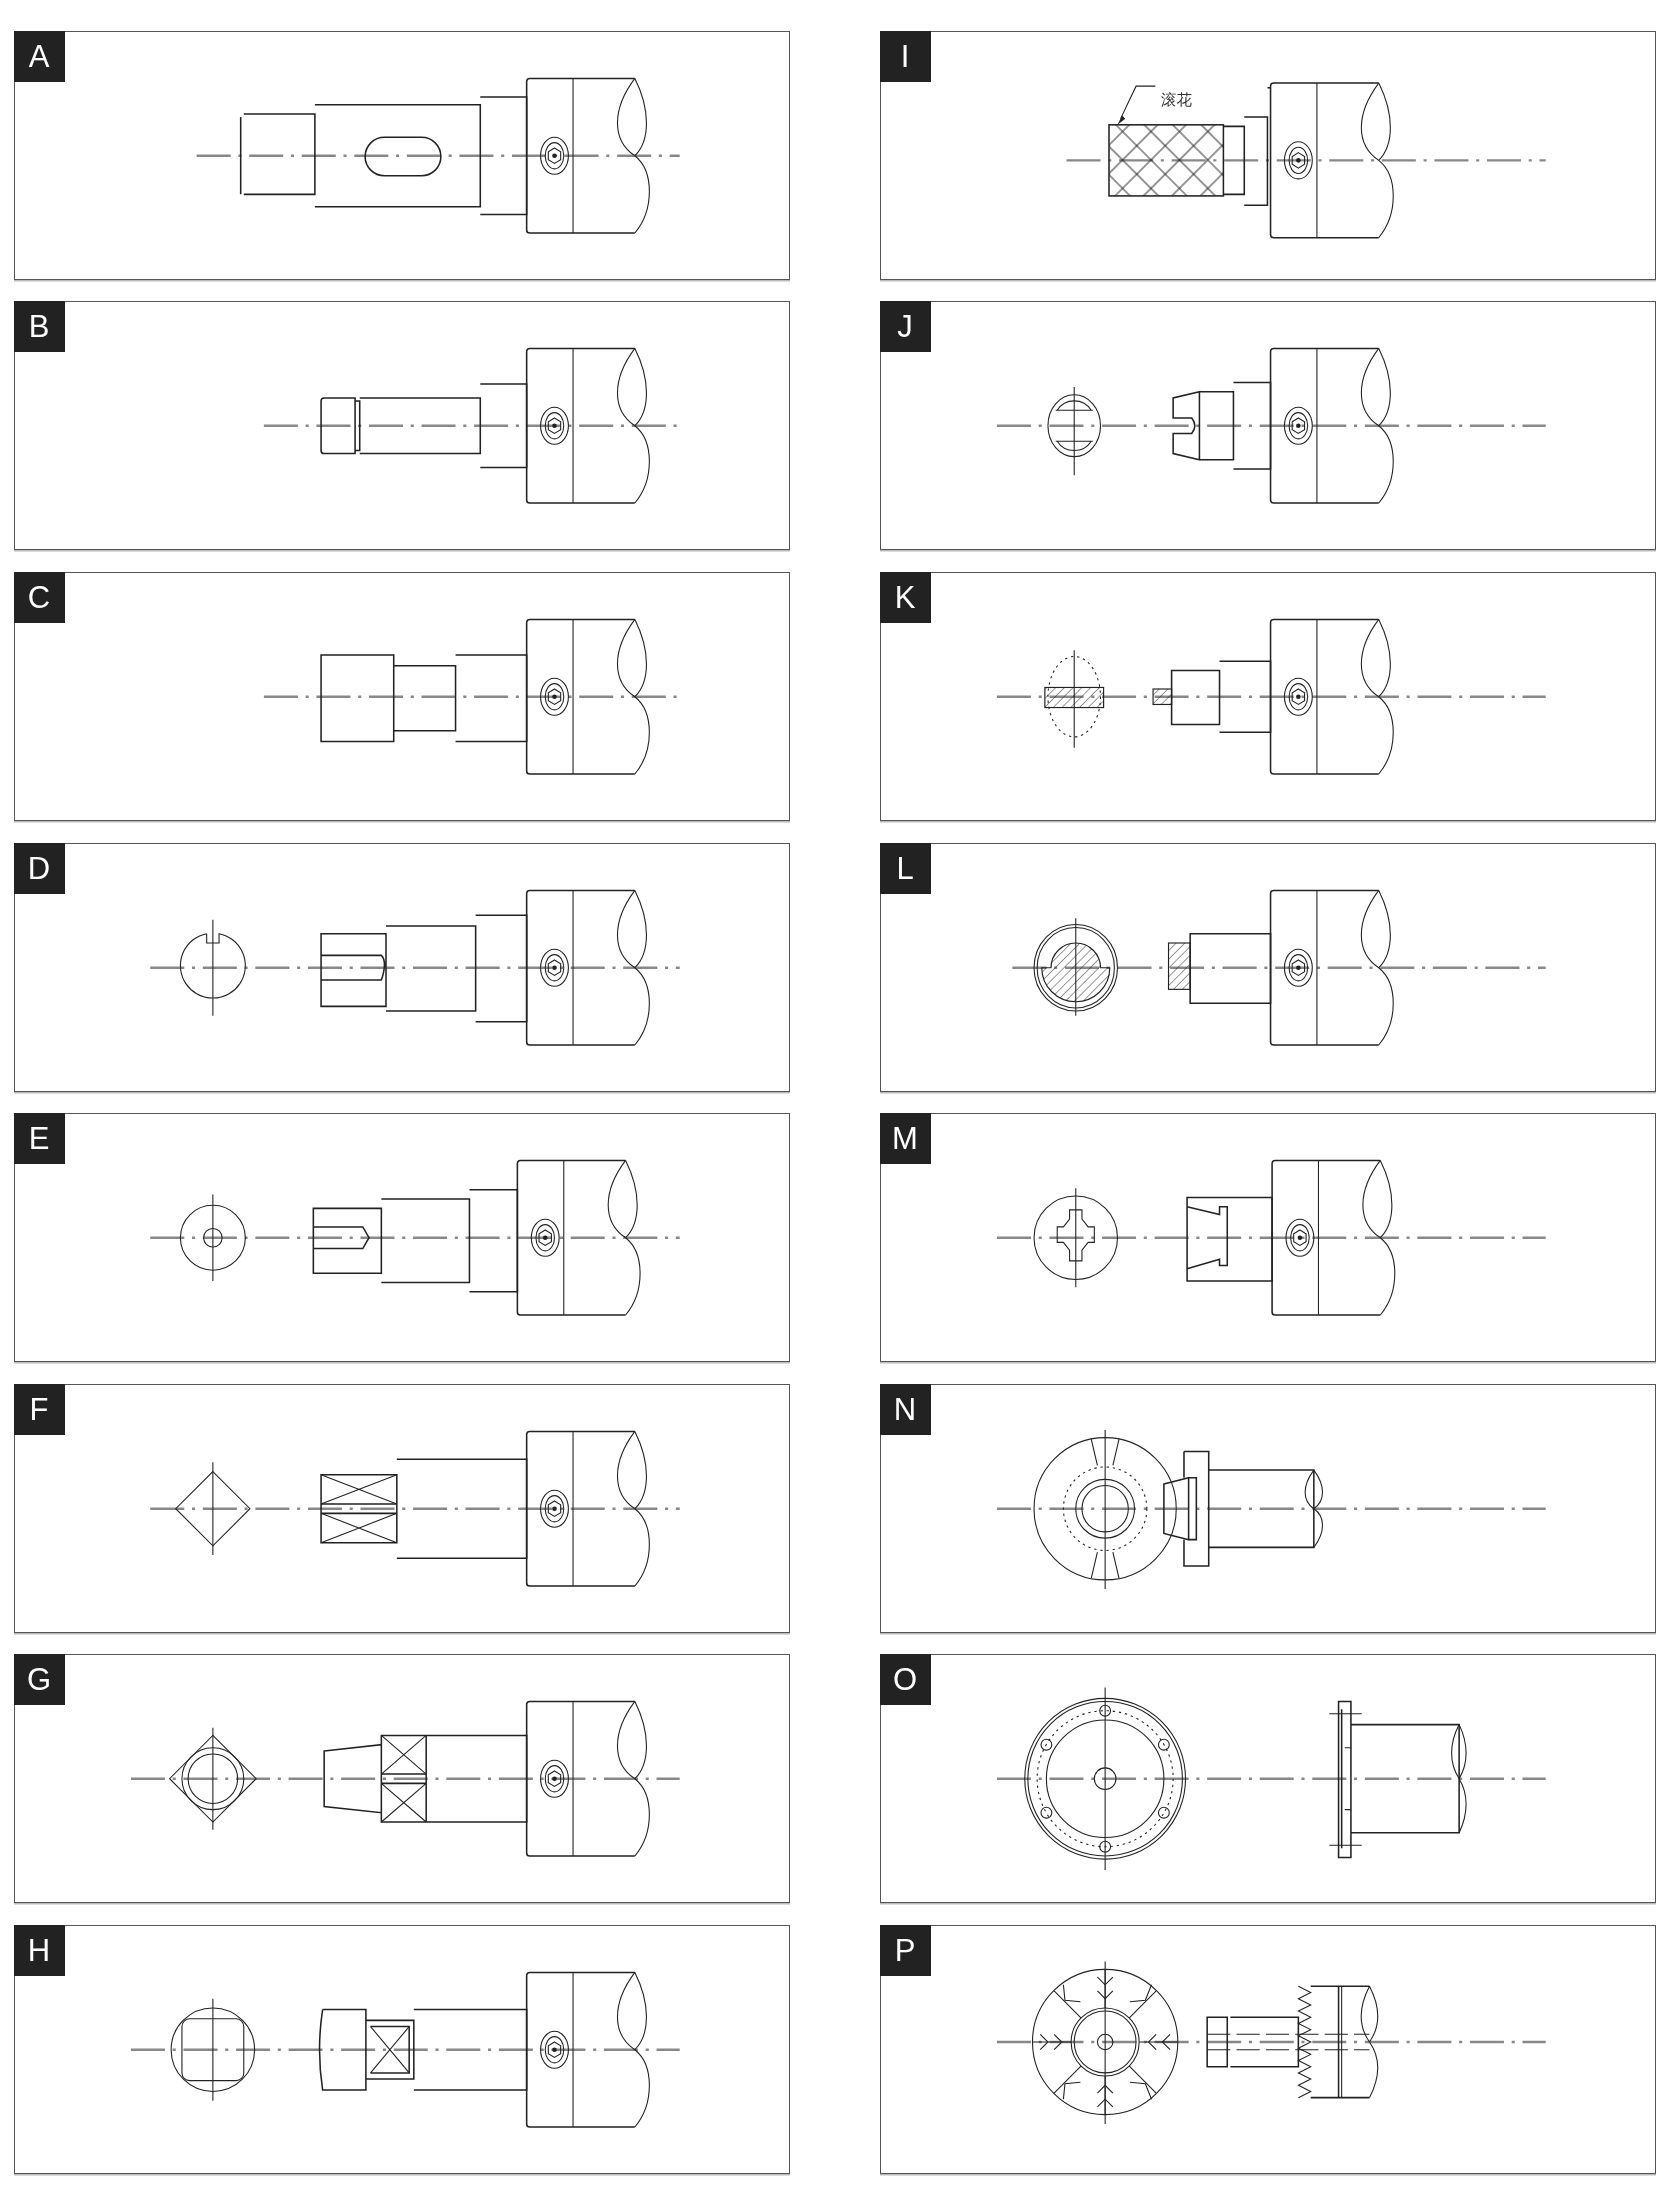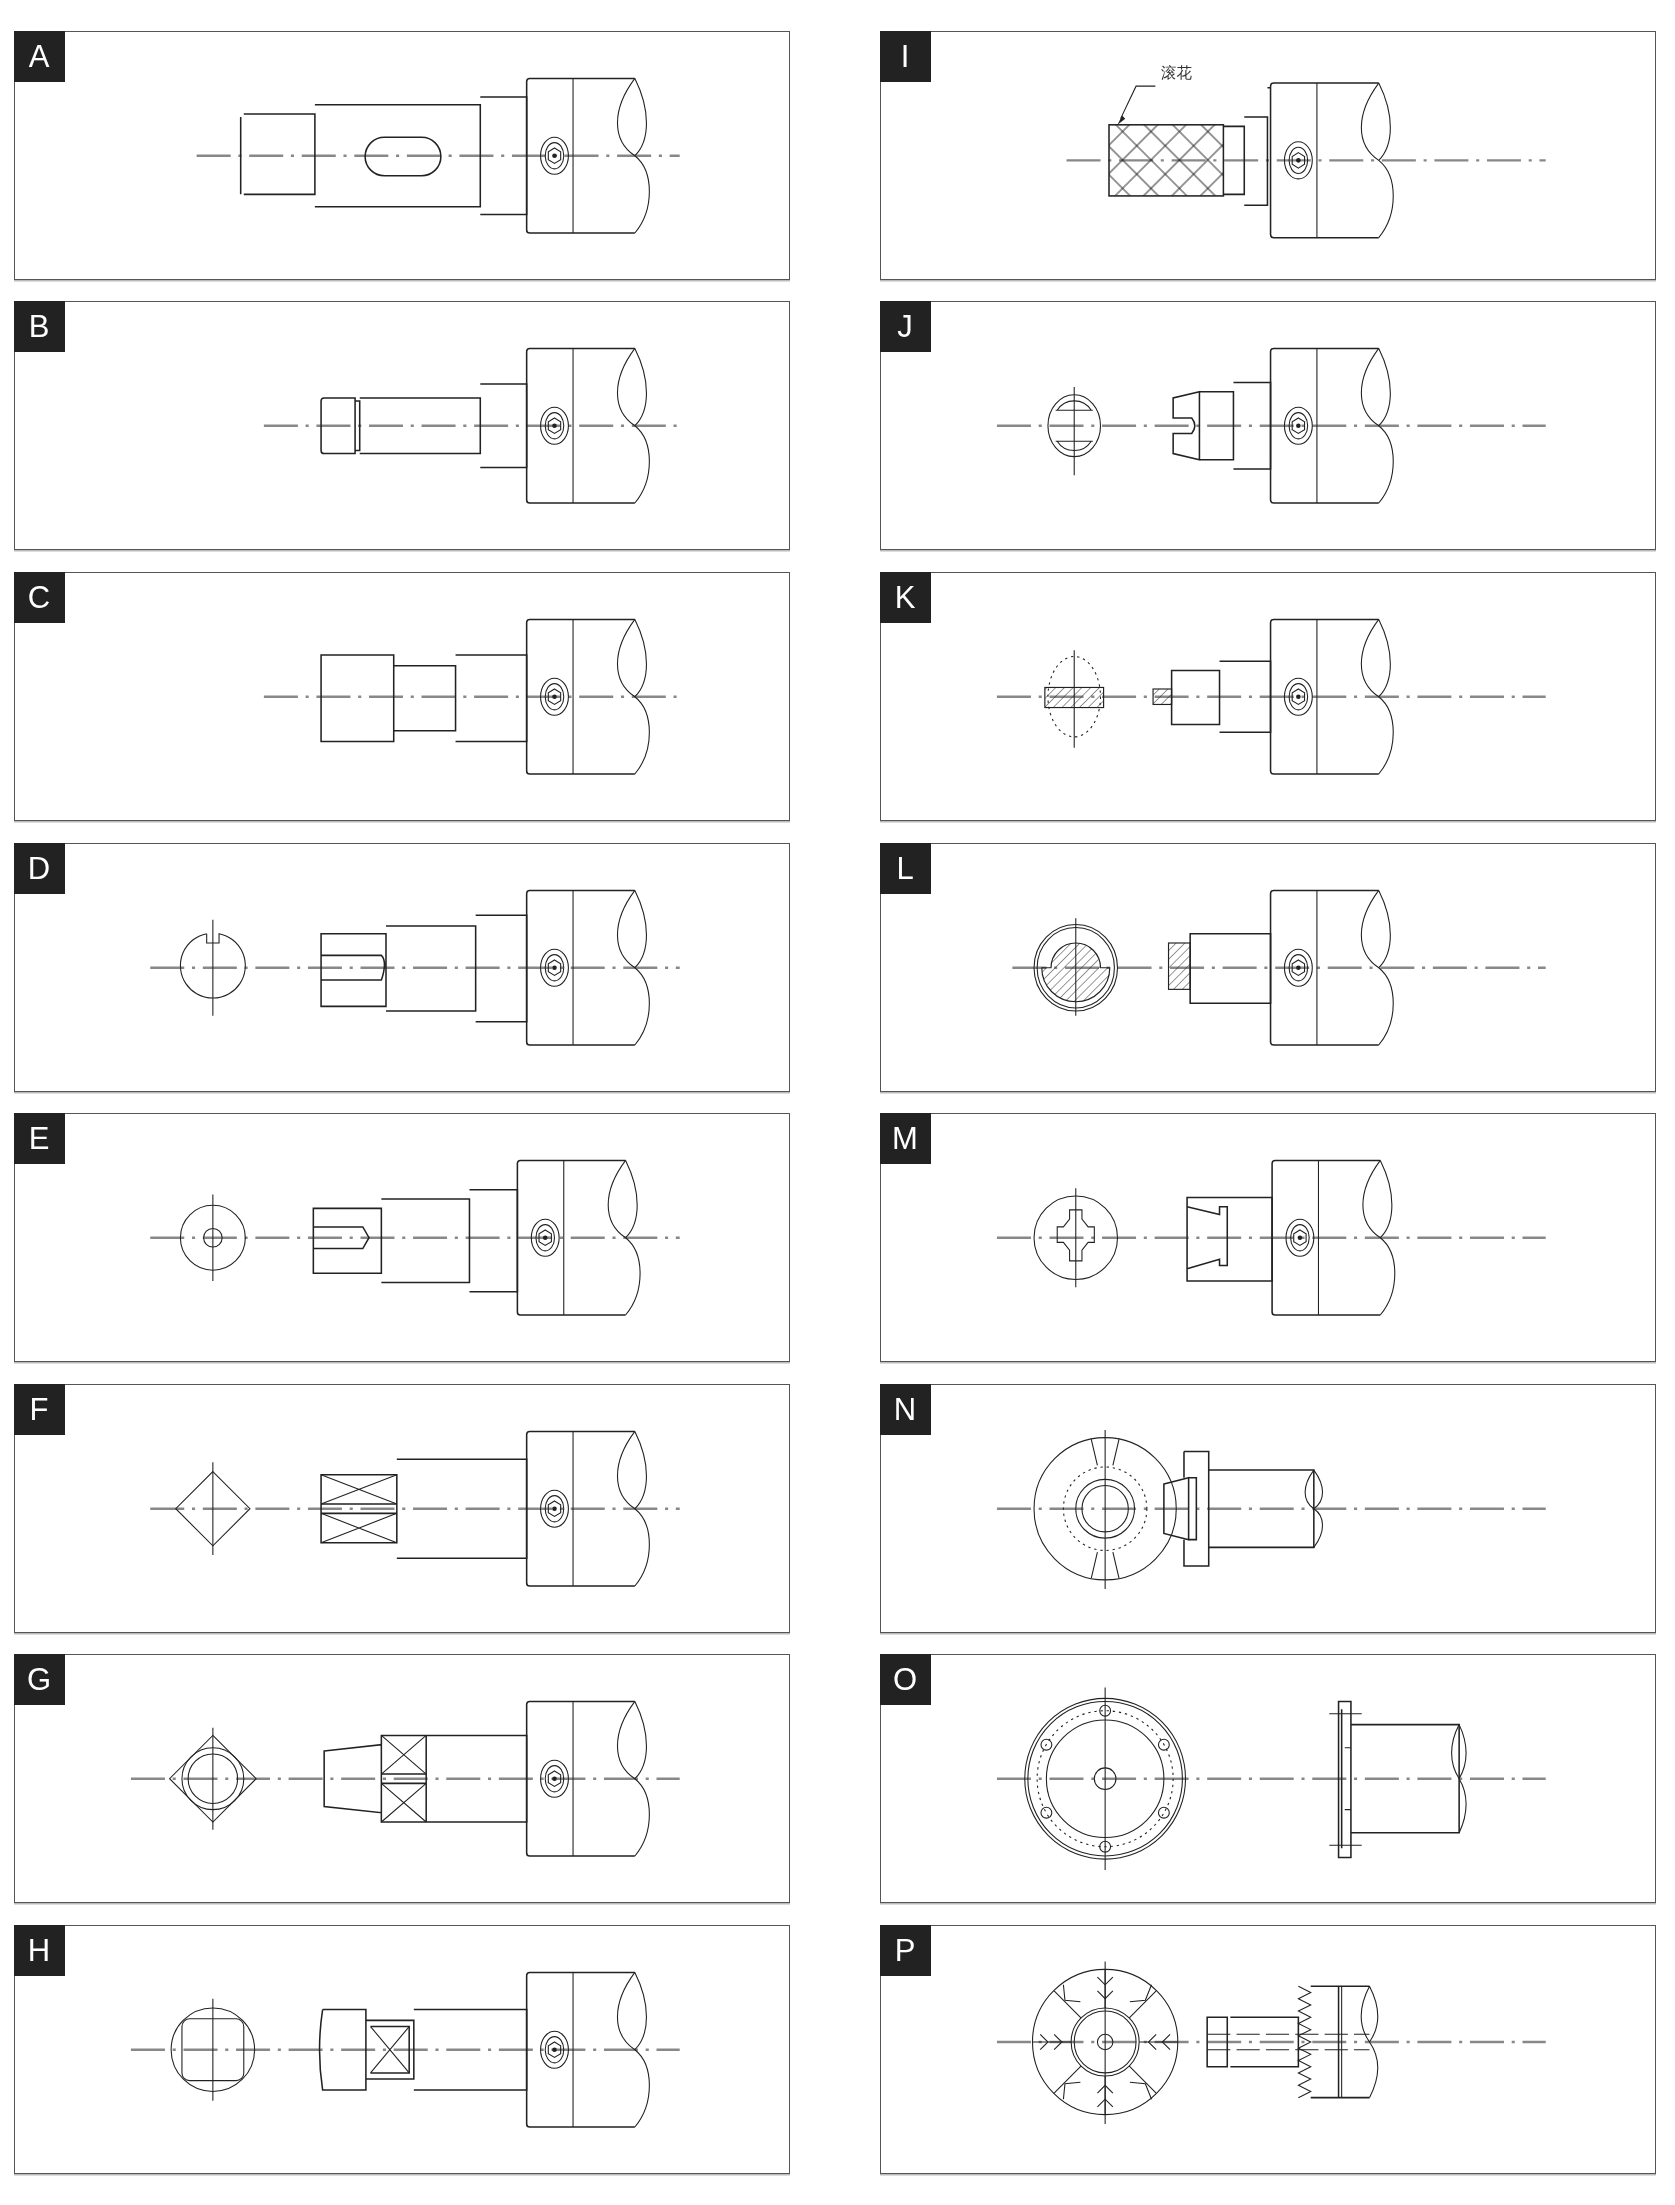--- a/index.html
+++ b/index.html
@@ -133,21 +133,21 @@
 <div class="panel" style="left:880px; top:31px;">
   <div class="label">I</div>
   <svg width="776" height="249" viewBox="0 0 1004 322">
     <line class="c" x1="240" y1="166" x2="860" y2="166"></line>
     <rect x="295" y="120" width="148" height="92" fill="url(#knurl)" stroke="#222" stroke-width="2"></rect>
     <path class="s" d="M443,122 L470,122 L470,210 L443,210 M470,110 L500,110 L500,224 L470,224 M500,72 L504,72"></path>
     <path class="t" d="M310,112 L330,70 L355,70"></path>
     <polygon points="306,120 312,108 316,112" fill="#222"></polygon>
     <use href="#holder" x="504" y="166"></use>
   </svg>
-  <div class="note" style="left:280px; top:31px;">滚花</div>
+  <div class="note" style="left:280px; top:58px;">滚花</div>
 </div>
 
 <div class="panel" style="left:880px; top:301px;">
   <div class="label">J</div>
   <svg width="776" height="249" viewBox="0 0 1004 322">
     <line class="c" x1="150" y1="160" x2="860" y2="160"></line>
     <ellipse class="t" cx="250" cy="160" rx="34" ry="40"></ellipse>
     <path class="t" d="M226,140 L274,140 M226,180 L274,180 M228,140 A26,26 0 0 1 272,140 M228,180 A26,26 0 0 0 272,180"></path>
     <line class="cx" x1="250" y1="110" x2="250" y2="224"></line>
     <path class="s" d="M378,150 L378,124 L412,116 L412,204 L378,196 L378,170 L402,170 Q410,160 402,150 Z M412,116 L456,116 L456,204 L412,204 M456,104 L504,104 L504,216 L456,216"></path>

